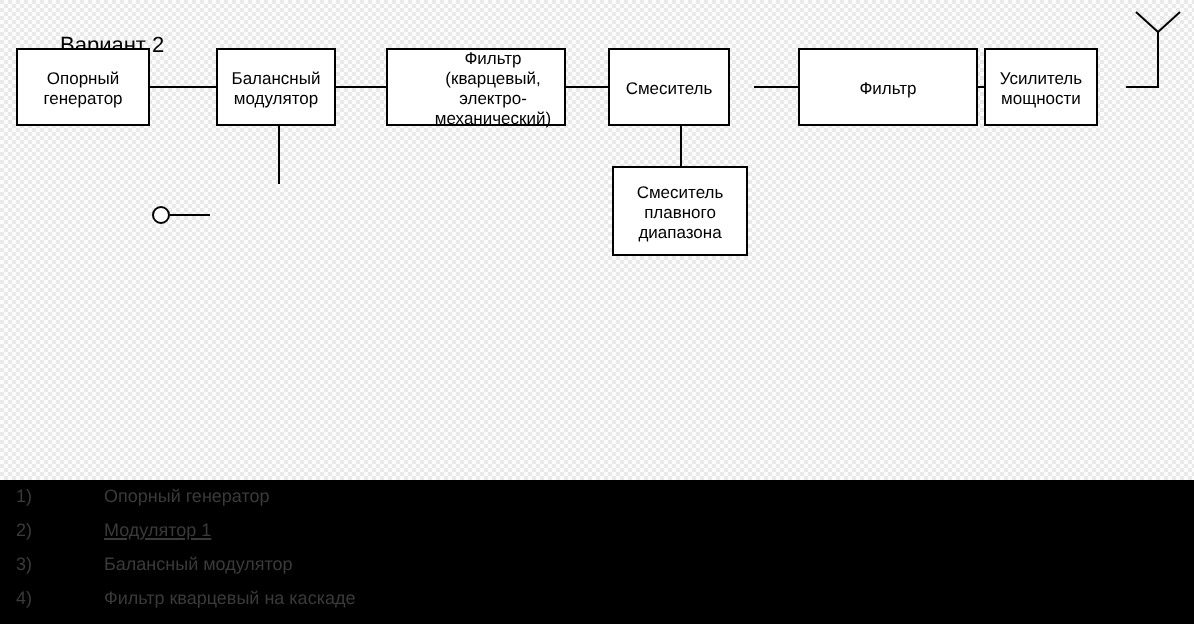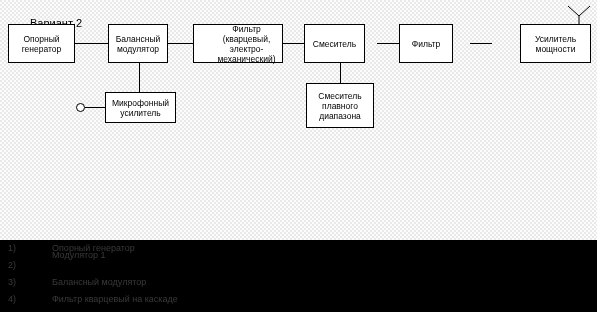--- a/index.html
+++ b/index.html
@@ -123,44 +123,41 @@
     </div>
 
     <div class="box" style="left:193px;top:24px;width:90px;height:39px;padding-left:18px;">
       <span>Фильтр (кварцевый, электро-механический)</span>
     </div>
 
     <div class="box" style="left:304px;top:24px;width:61px;height:39px;">
       <span>Смеситель</span>
     </div>
 
-    <div class="box" style="left:399px;top:24px;width:54px;height:39px;">
+    <div class="box" style="left:399px;top:24px;width:90px;height:39px;">
       <span>Фильтр</span>
     </div>
 
-    <div class="box" style="left:492px;top:24px;width:71px;height:39px;margin-left:28px;">
+    <div class="box" style="left:492px;top:24px;width:57px;height:39px;">
       <span>Усилитель мощности</span>
     </div>
 
-    <div class="box" style="left:105px;top:92px;width:71px;height:31px;">
-      <span>Микрофонный усилитель</span>
-    </div>
 
     <div class="box" style="left:306px;top:83px;width:68px;height:45px;">
       <span>Смеситель плавного диапазона</span>
     </div>
 
   </div>
 </div>
 
 <div id="legend">
   <div class="legend-num" style="top:0px;">1)</div>
   <div class="legend-text" style="top:0px;">Опорный генератор</div>
 
   <div class="legend-num" style="top:17px;">2)</div>
-  <div class="legend-text" style="top:7px;">Модулятор 1</div>
+  <div class="legend-text" style="top:17px;text-decoration:underline;">Модулятор 1</div>
 
   <div class="legend-num" style="top:34px;">3)</div>
   <div class="legend-text" style="top:34px;">Балансный модулятор</div>
 
   <div class="legend-num" style="top:51px;">4)</div>
   <div class="legend-text" style="top:51px;">Фильтр кварцевый на каскаде</div>
 </div>
 
 </body></html>

